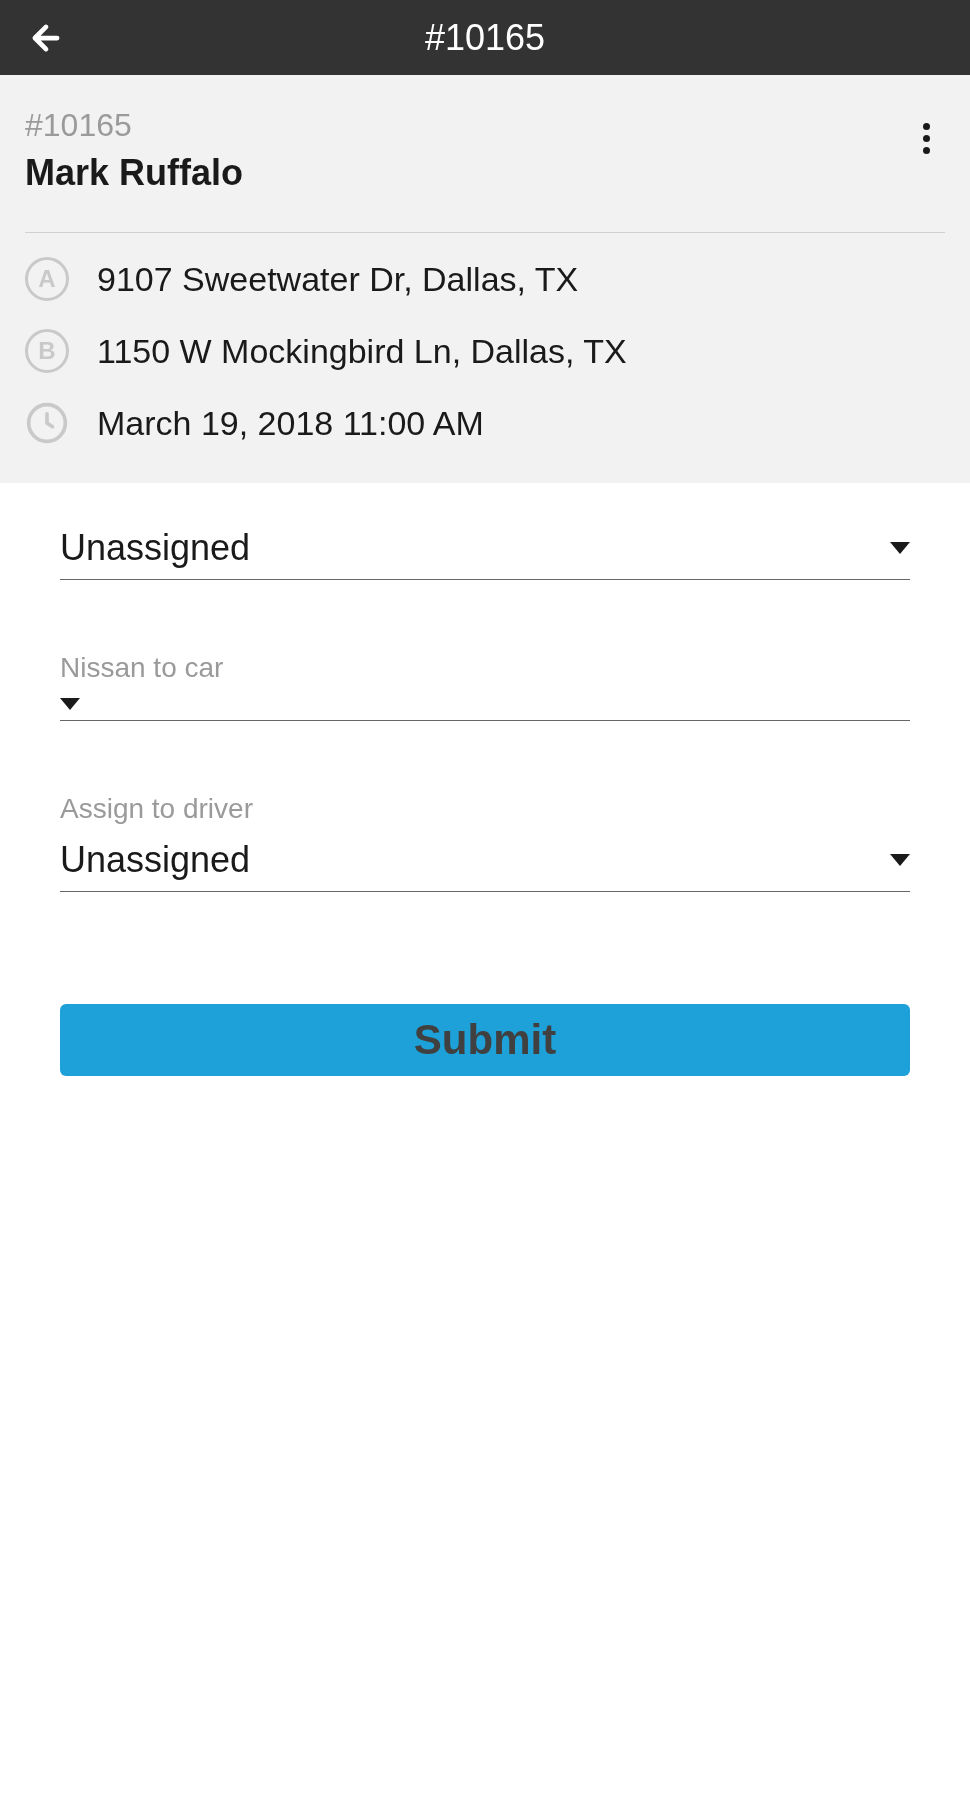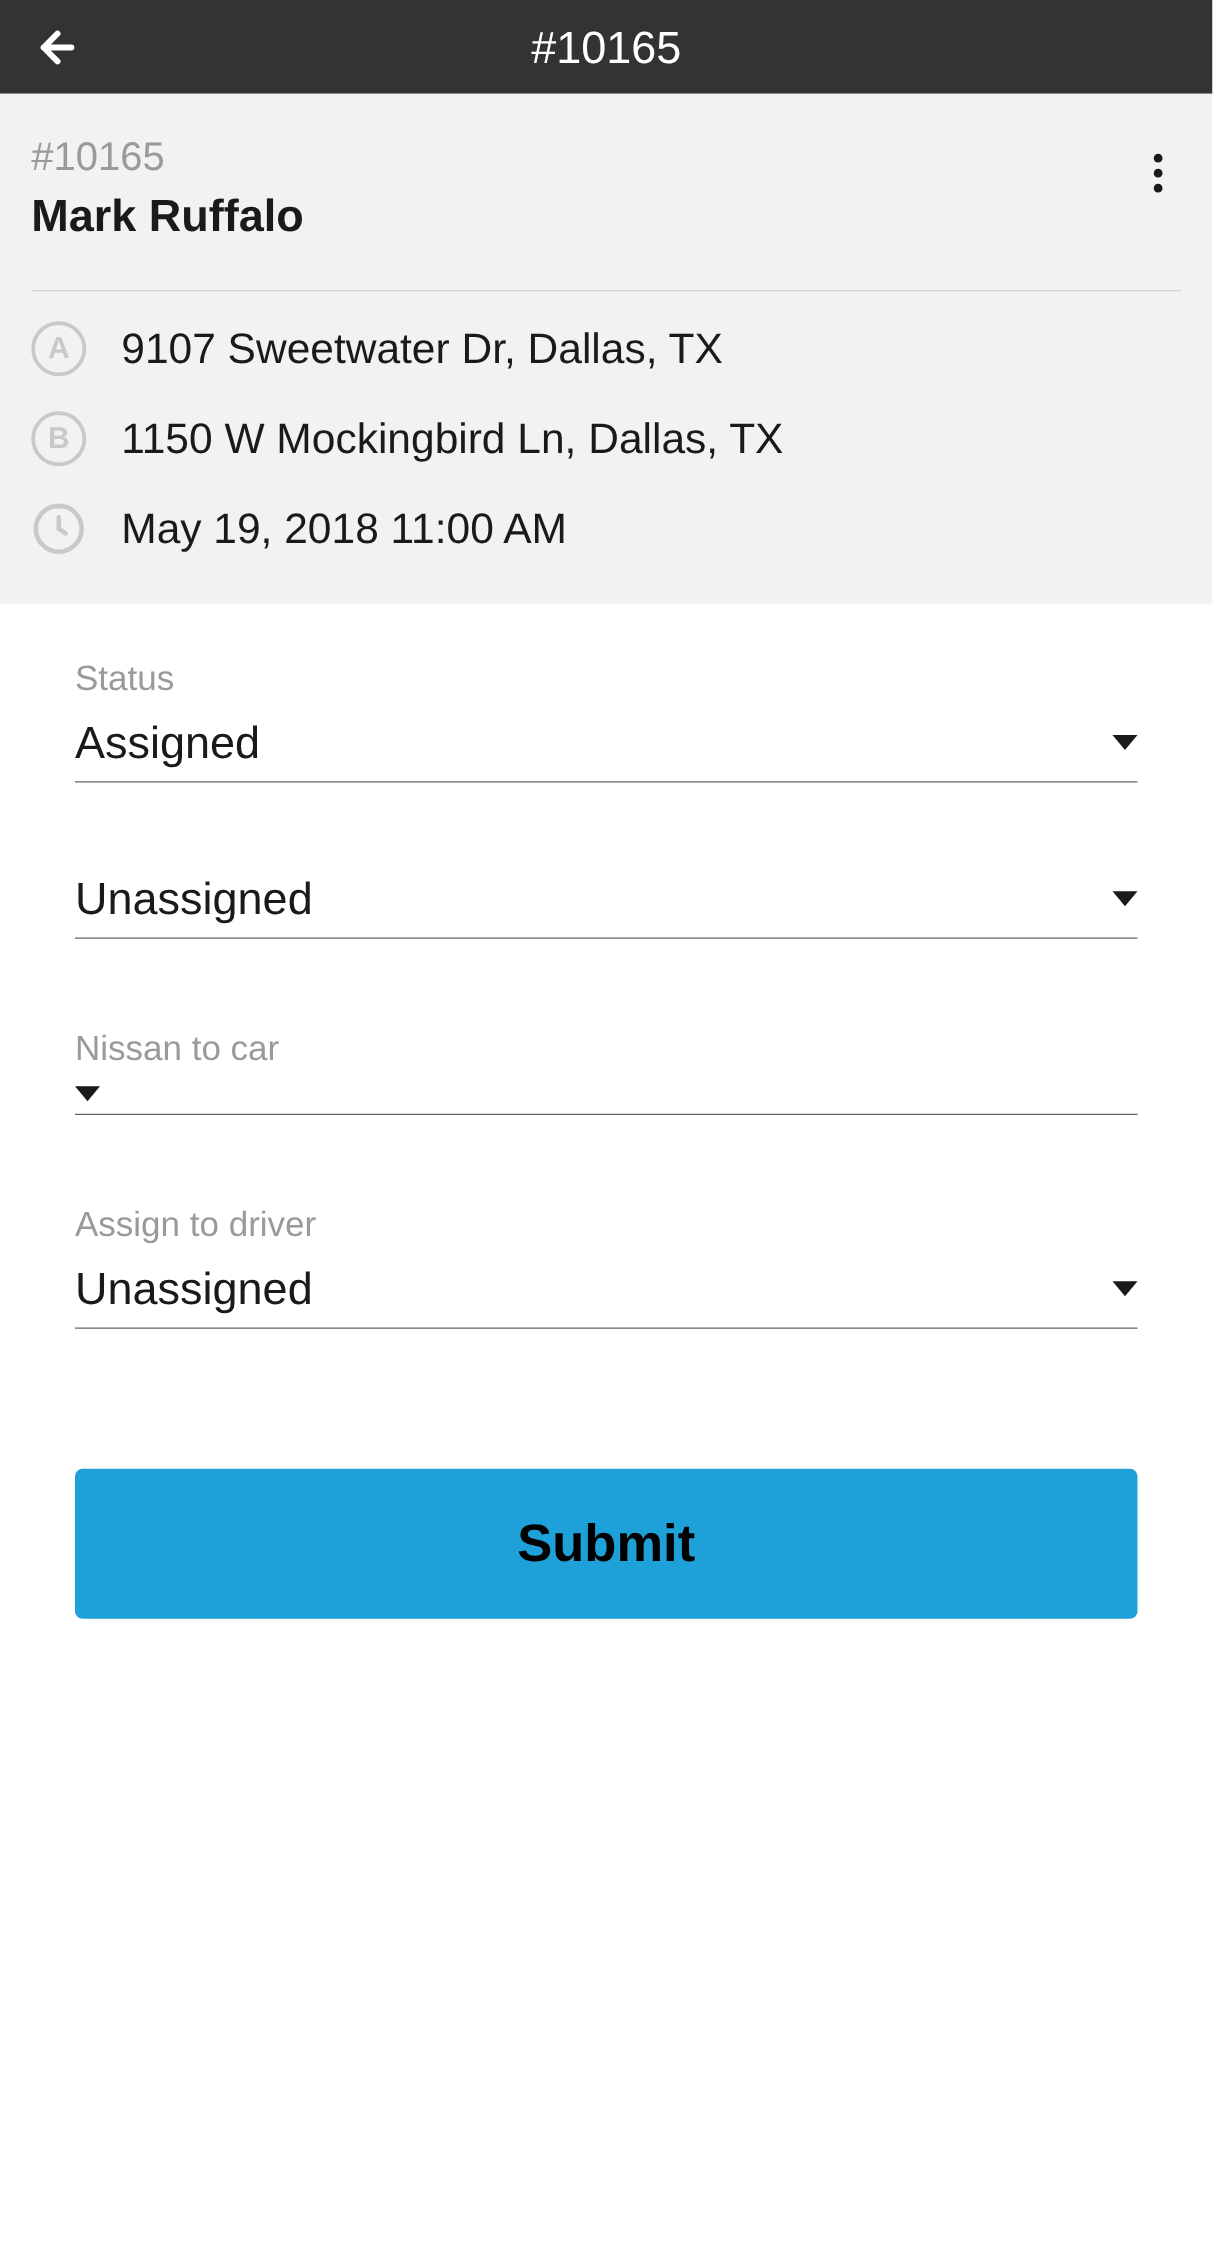--- a/index.html
+++ b/index.html
@@ -170,26 +170,26 @@
       width: 0;
       height: 0;
       border-left: 10px solid transparent;
       border-right: 10px solid transparent;
       border-top: 12px solid #1a1a1a;
     }
 
     .submit-button {
       width: 100%;
       background: #1da1d8;
-      color: #000000;
+      color: #404040;
       border: none;
       border-radius: 6px;
       font-size: 42px;
       font-weight: 700;
-      padding: 36px 0;
+      padding: 12px 0;
       cursor: pointer;
       margin-top: 40px;
     }
   </style>
 </head>
 <body>
 
 <div class="header">
   <div class="back-arrow">
     <svg viewBox="0 0 24 24">
@@ -219,33 +219,26 @@
     <div class="info-text">1150 W Mockingbird Ln, Dallas, TX</div>
   </div>
 
   <div class="info-row">
     <div class="clock-icon">
       <svg viewBox="0 0 24 24" fill="none" stroke="#c9c9c9" stroke-width="2">
         <circle cx="12" cy="12" r="10"></circle>
         <path d="M12 7v5l3 2" stroke-linecap="round"></path>
       </svg>
     </div>
-    <div class="info-text">May 19, 2018 11:00 AM</div>
+    <div class="info-text">March 19, 2018 11:00 AM</div>
   </div>
 </div>
 
 <div class="form-container">
 
-  <div class="form-field">
-    <span class="field-label">Status</span>
-    <div class="select-wrapper">
-      <span class="select-value">Assigned</span>
-      <span class="chevron"></span>
-    </div>
-  </div>
 
   <div class="form-field">
     <div class="select-wrapper">
       <span class="select-value">Unassigned</span>
       <span class="chevron"></span>
     </div>
   </div>
 
   <div class="form-field">
     <span class="field-label">Nissan to car</span>

